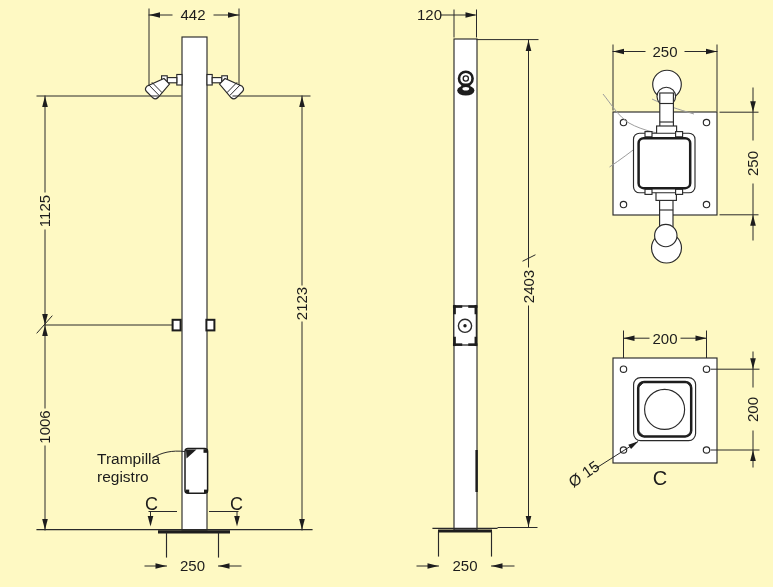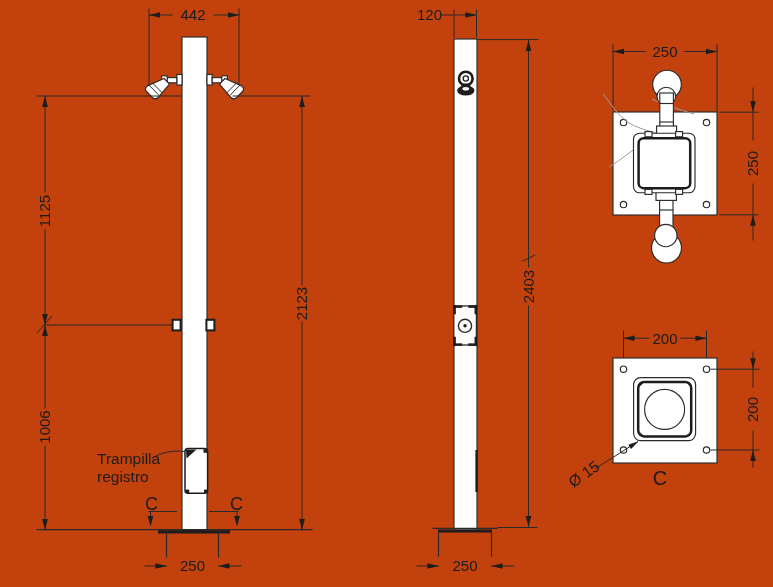--- a/index.html
+++ b/index.html
@@ -1,16 +1,16 @@
 <!DOCTYPE html>
 <html><head>
 <meta charset="utf-8">
 <style>
   html,body{margin:0;padding:0;background:#ffffff;}
-  .canvas{position:relative;width:773px;height:587px;background:#c2410c;overflow:hidden;
+  .canvas{position:relative;width:773px;height:587px;background:#fef9c3;overflow:hidden;
           font-family:"Liberation Sans", sans-serif;}
   svg{position:absolute;left:0;top:0;}
   .ln{stroke:#2a2a2a;stroke-width:1.15;fill:none;stroke-linecap:square;}
   .dim{stroke:#2a2a2a;stroke-width:1;fill:none;stroke-linecap:square;}
   .thk{stroke:#1d1d1d;stroke-width:2.5;fill:none;stroke-linecap:square;}
   .base{stroke:#1d1d1d;stroke-width:3.2;fill:none;}
   .ah{fill:#1d1d1d;stroke:none;}
   .whtn{fill:#ffffff;stroke:#2a2a2a;stroke-width:1.15;}
   .dk{fill:#1d1d1d;stroke:none;}
   .sq{stroke:#9d9d9d;stroke-width:1;fill:none;}

